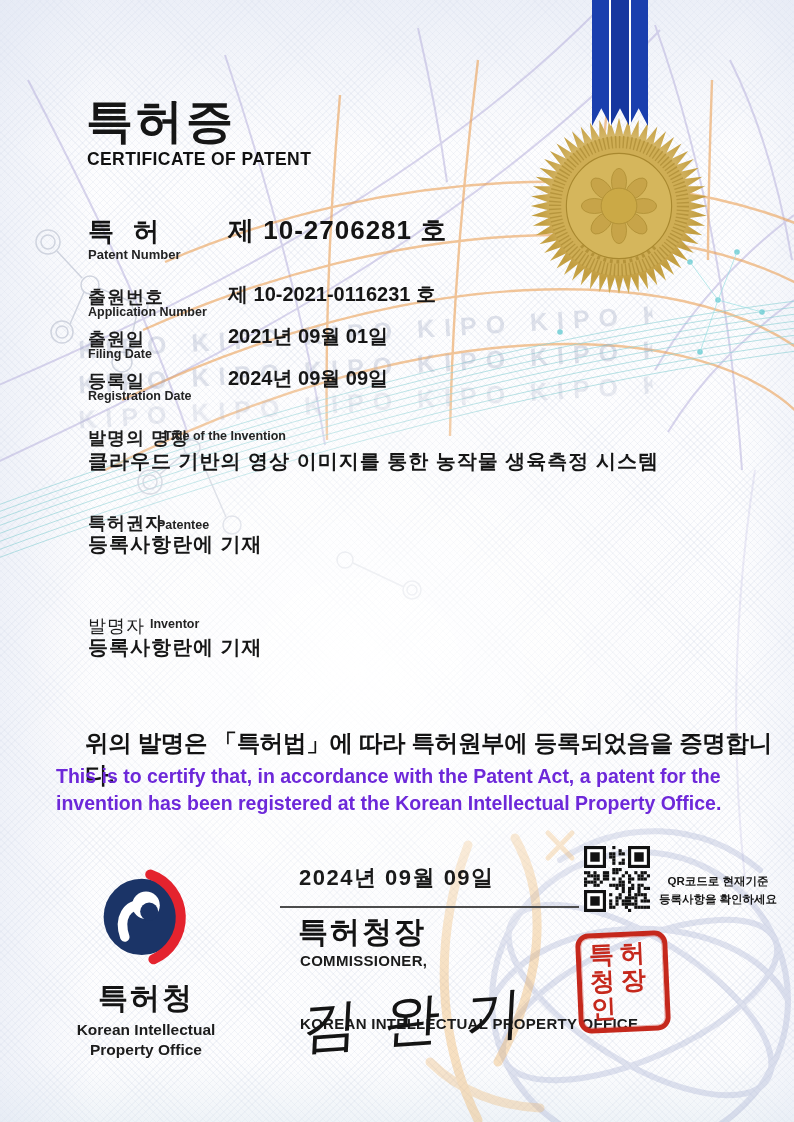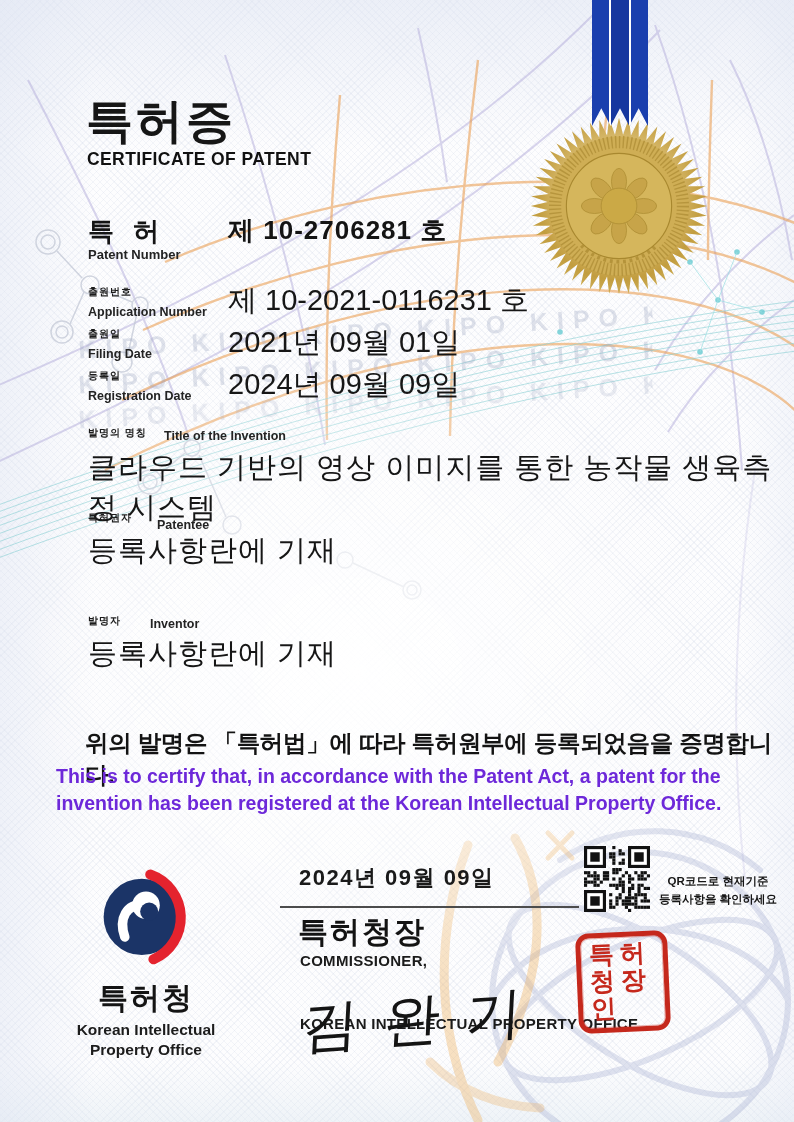--- a/index.html
+++ b/index.html
@@ -25,23 +25,23 @@
   
   .ribbon{position:absolute;left:592px;top:0;width:56px;height:126px;z-index:3;
     background:linear-gradient(90deg,#1a3fae 0 30.5%,#fff 30.5% 34.5%,#16379f 34.5% 65.5%,#fff 65.5% 69.5%,#1a3fae 69.5% 100%);
     clip-path:polygon(0 0,100% 0,100% 100%,83.3% 86%,66.6% 100%,50% 86%,33.3% 100%,16.6% 86%,0 100%);}
   .medal{position:absolute;left:525px;top:112px;width:188px;height:188px;z-index:2;}
 
   
   .abs{position:absolute;z-index:4;}
   .title-kr{left:86px;top:90px;font-size:47px;font-weight:800;color:#161616;letter-spacing:3px;}
   .title-en{left:87px;top:149px;font-size:17.5px;font-weight:700;color:#111;letter-spacing:.4px;}
-  .lab-kr{font-size:10px;font-weight:700;color:#1c1c1c;letter-spacing:1px;}
+  .lab-kr{font-size:18px;font-weight:700;color:#1c1c1c;letter-spacing:1px;}
   .lab-en{font-size:12.5px;font-weight:700;color:#232323;}
-  .val{font-size:29px;font-weight:400;color:#161616;}
+  .val{font-size:20px;font-weight:700;color:#161616;}
   .big-lab{font-size:26px;font-weight:800;color:#141414;letter-spacing:6px;}
   .big-val{font-size:26px;font-weight:800;color:#141414;letter-spacing:1px;}
   .stmt-kr{left:85px;top:727px;font-size:23.5px;font-weight:800;color:#131313;letter-spacing:-.3px;}
   .stmt-en{left:56px;top:763px;width:676px;font-size:19.5px;font-weight:700;color:#6d28d9;line-height:1.4;}
   .issue-date{left:299px;top:863px;font-size:22px;font-weight:600;color:#1a1a1a;letter-spacing:1.5px;}
   .rule{left:280px;top:906px;width:299px;height:2px;background:#4c4c4c;}
   .qr-box{left:584px;top:846px;}
   .qr-caption{left:650px;top:873px;width:136px;font-size:11.5px;font-weight:700;color:#161616;text-align:center;line-height:1.55;}
   .comm-kr{left:298px;top:912px;font-size:30px;font-weight:700;color:#131313;letter-spacing:2px;}
   .comm-en1{left:300px;top:952px;font-size:15px;font-weight:800;color:#1a1a1a;letter-spacing:.3px;text-align:right;}
@@ -201,21 +201,21 @@
   <div class="abs val" style="left:228px;top:365px">2024년 09월 09일</div>
 
   <div class="abs lab-kr" style="left:88px;top:426px;font-weight:600">발명의 명칭</div>
   <div class="abs lab-en" style="left:164px;top:429px;font-weight:600">Title of the Invention</div>
   <div class="abs val" style="left:88px;top:448px;letter-spacing:1px">클라우드 기반의 영상 이미지를 통한 농작물 생육측정 시스템</div>
 
   <div class="abs lab-kr" style="left:88px;top:511px;font-weight:600">특허권자</div>
   <div class="abs lab-en" style="left:157px;top:518px;font-weight:700">Patentee</div>
   <div class="abs val" style="left:88px;top:531px;letter-spacing:1px">등록사항란에 기재</div>
 
-  <div class="abs lab-kr" style="left:88px;top:614px;font-weight:700">발명자</div>
+  <div class="abs lab-kr" style="left:88px;top:614px;font-weight:400">발명자</div>
   <div class="abs lab-en" style="left:150px;top:617px;font-weight:600">Inventor</div>
   <div class="abs val" style="left:88px;top:634px;letter-spacing:1px">등록사항란에 기재</div>
 
   <div class="abs stmt-kr">위의 발명은 「특허법」에 따라 특허원부에 등록되었음을 증명합니다.</div>
   <div class="abs stmt-en">This is to certify that, in accordance with the Patent Act, a patent for the invention has been registered at the Korean Intellectual Property Office.</div>
 
   <div class="abs issue-date">2024년 09월 09일</div>
   <div class="abs rule"></div>
 
   <svg class="abs qr-box" width="66" height="66" viewBox="0 0 63 63">

